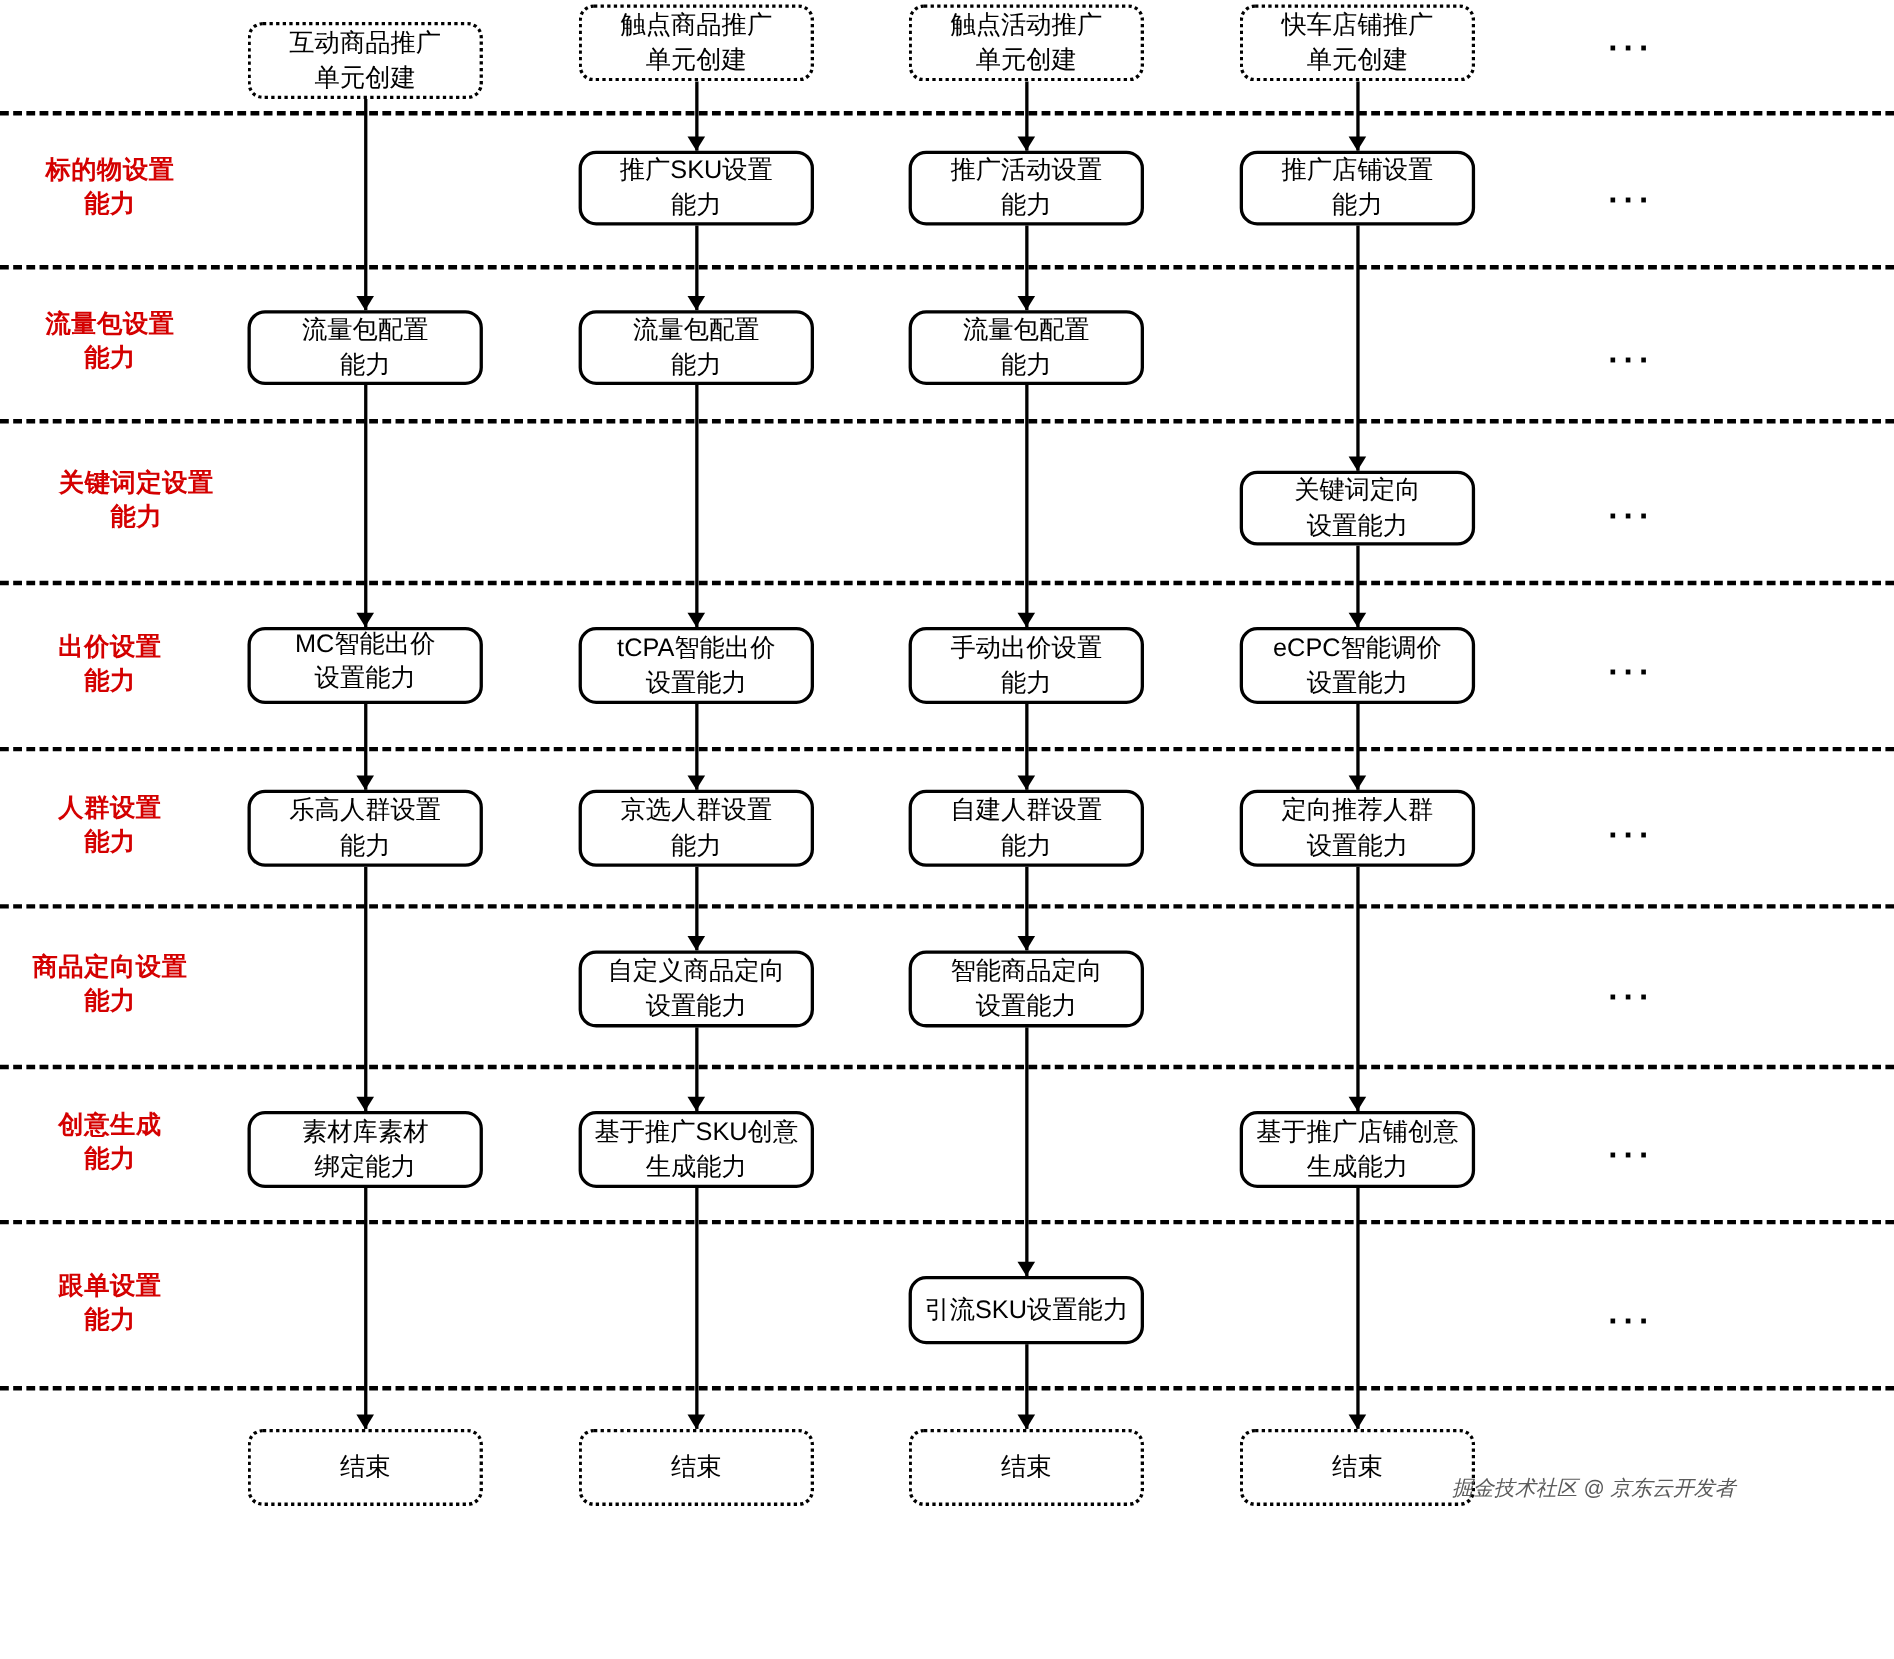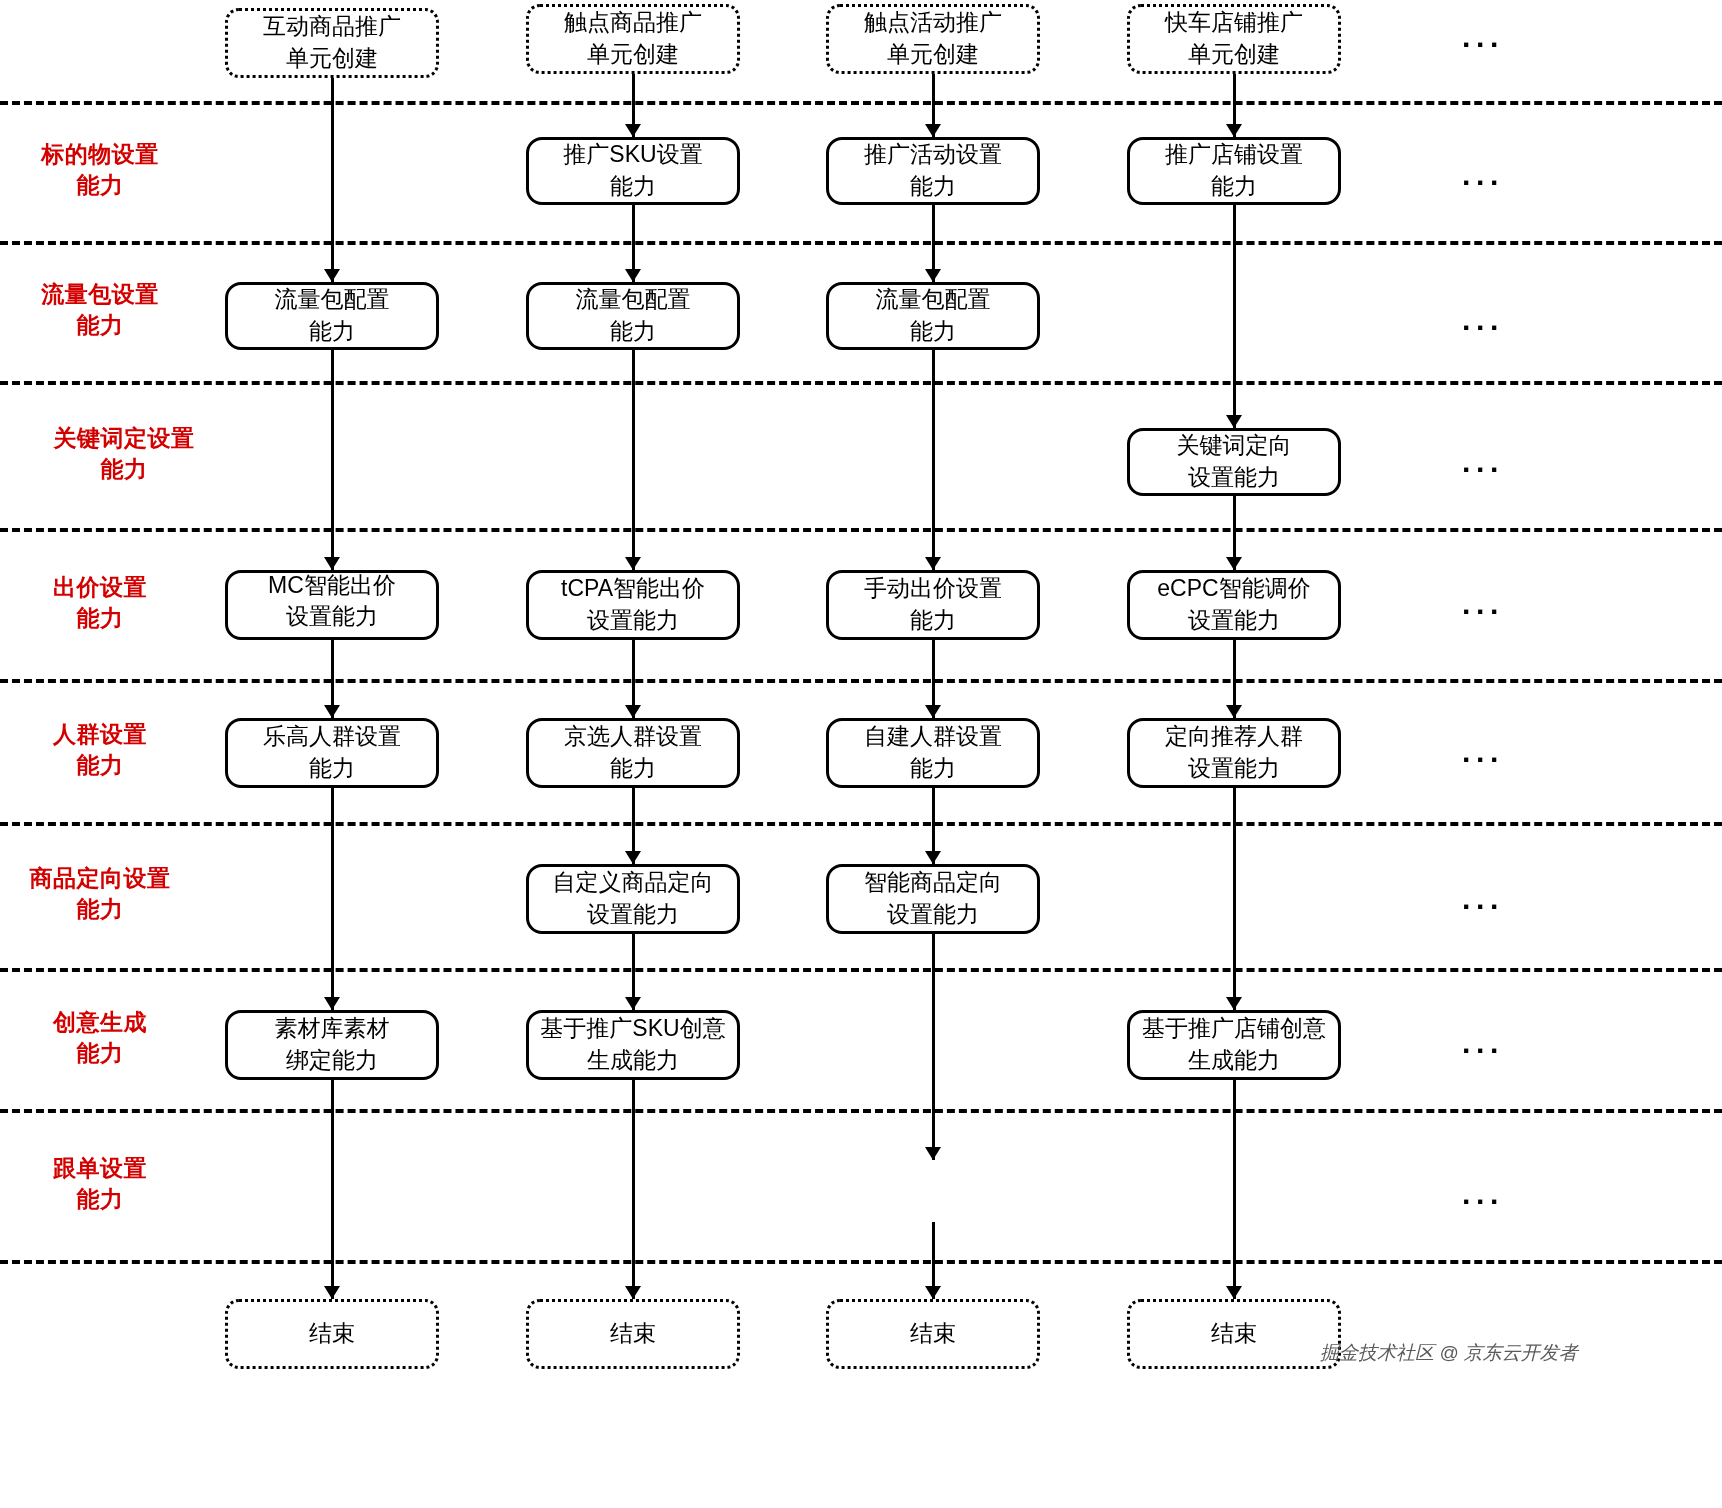--- a/index.html
+++ b/index.html
@@ -118,21 +118,21 @@
     <div class="lane-label" style="top: 571.5px; white-space: pre-line;">出价设置
 能力</div>
     <div class="lane-label" style="top: 718.5px; white-space: pre-line;">人群设置
 能力</div>
     <div class="lane-label" style="top: 863px; white-space: pre-line;">商品定向设置
 能力</div>
     <div class="lane-label" style="top: 1006.5px; white-space: pre-line;">创意生成
 能力</div>
     <div class="lane-label" style="top: 1152.5px; white-space: pre-line;">跟单设置
 能力</div>
-    <div class="node terminal" style="left: 225px; top: 8px; width: 214px; height: 70px;">
+    <div class="node terminal" style="left: 225px; top: 20px; width: 214px; height: 70px;">
       <div class="node-text">互动商品推广
 单元创建</div>
     </div>
     <div class="node" style="left: 225px; top: 282px; width: 214px; height: 68px;">
       <div class="node-text">流量包配置
 能力</div>
     </div>
     <div class="node" style="left: 225px; top: 570px; width: 214px; height: 70px; align-items: flex-end;">
       <div class="node-text">MC智能出价
 设置能力</div>
@@ -219,20 +219,23 @@
       <div class="node-text">手动出价设置
 能力</div>
     </div>
     <div class="node" style="left: 826px; top: 718px; width: 214px; height: 70px;">
       <div class="node-text">自建人群设置
 能力</div>
     </div>
     <div class="node" style="left: 826px; top: 864px; width: 214px; height: 70px;">
       <div class="node-text">智能商品定向
 设置能力</div>
+    </div>
+    <div class="node" style="left: 826px; top: 1160px; width: 214px; height: 62px;">
+      <div class="node-text">引流SKU设置能力</div>
     </div>
     <div class="node terminal" style="left: 826px; top: 1299px; width: 214px; height: 70px;">
       <div class="node-text">结束</div>
     </div>
     <div class="conn" style="left: 932px; top: 74px; height: 63px;"></div>
     <div class="arrow-head" style="left: 925px; top: 124px;"></div>
     <div class="conn" style="left: 932px; top: 205px; height: 77px;"></div>
     <div class="arrow-head" style="left: 925px; top: 269px;"></div>
     <div class="conn" style="left: 932px; top: 350px; height: 220px;"></div>
     <div class="arrow-head" style="left: 925px; top: 557px;"></div>

